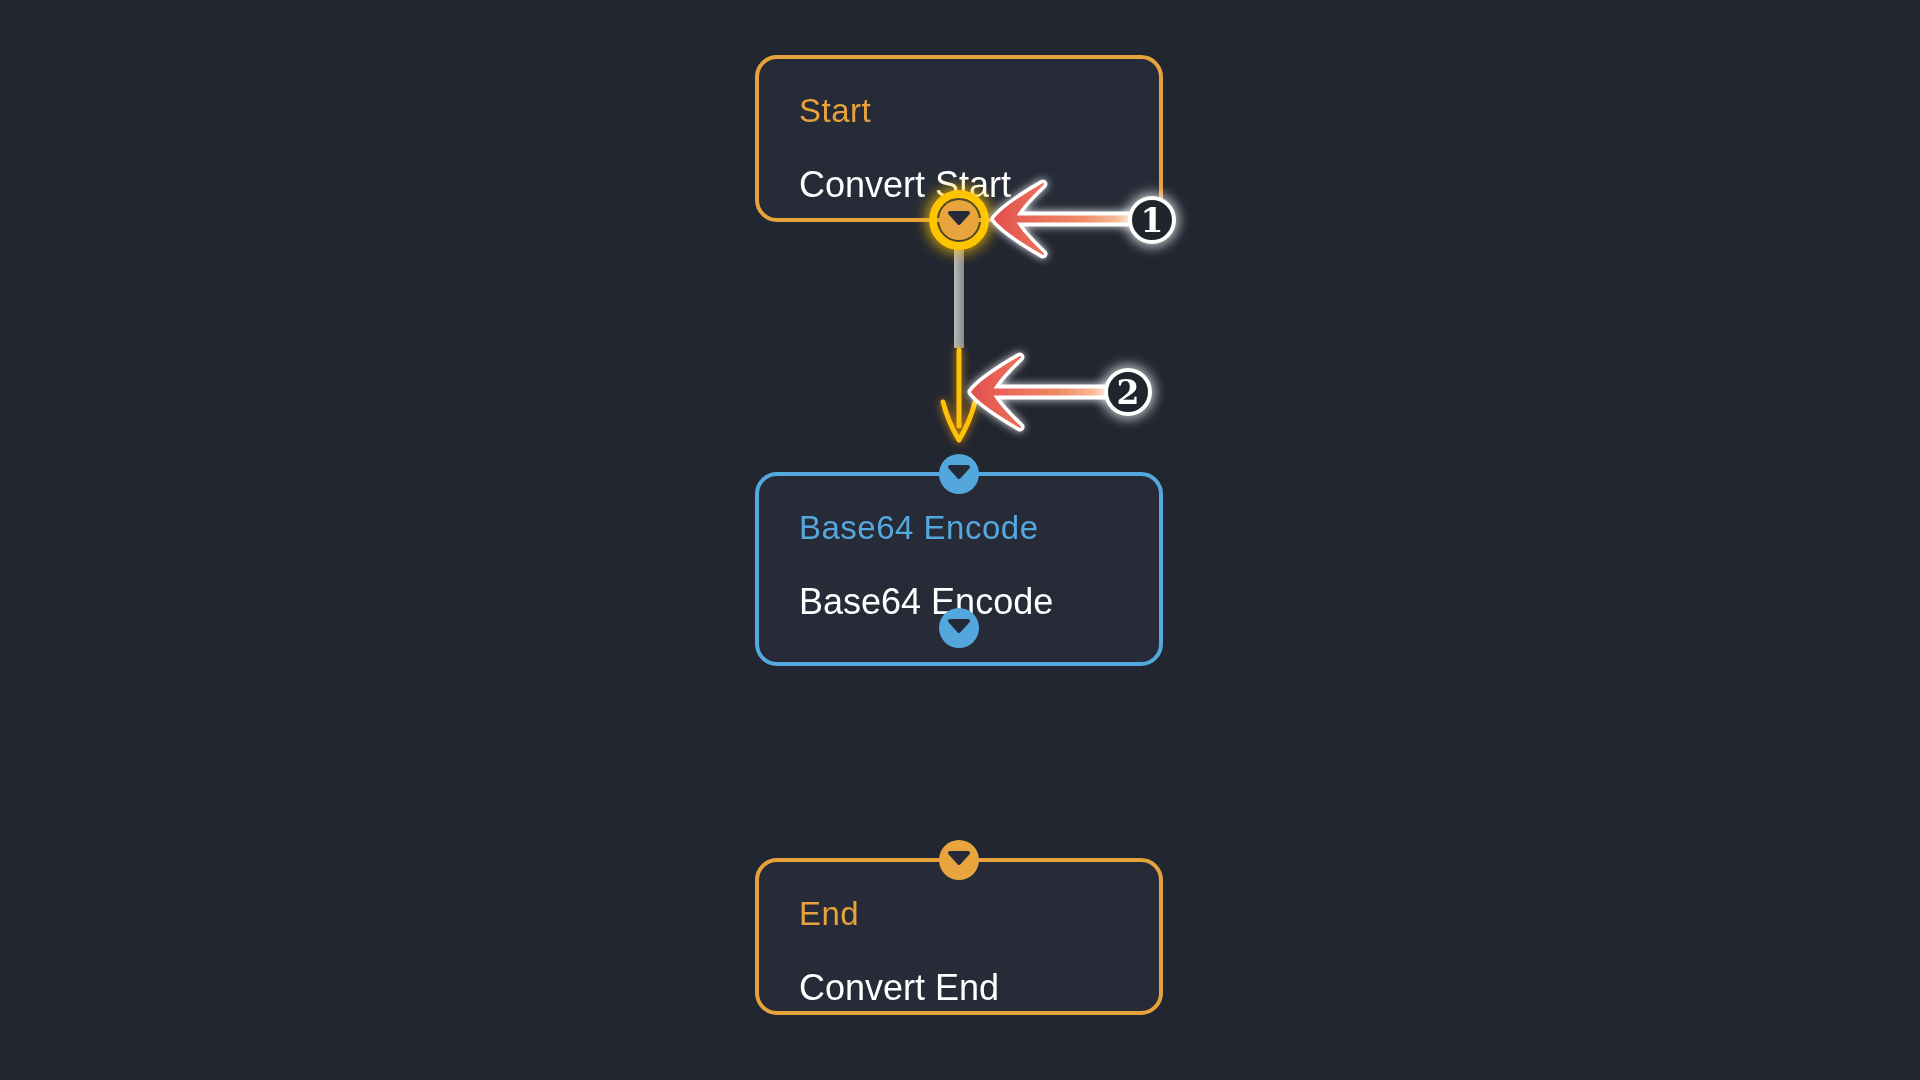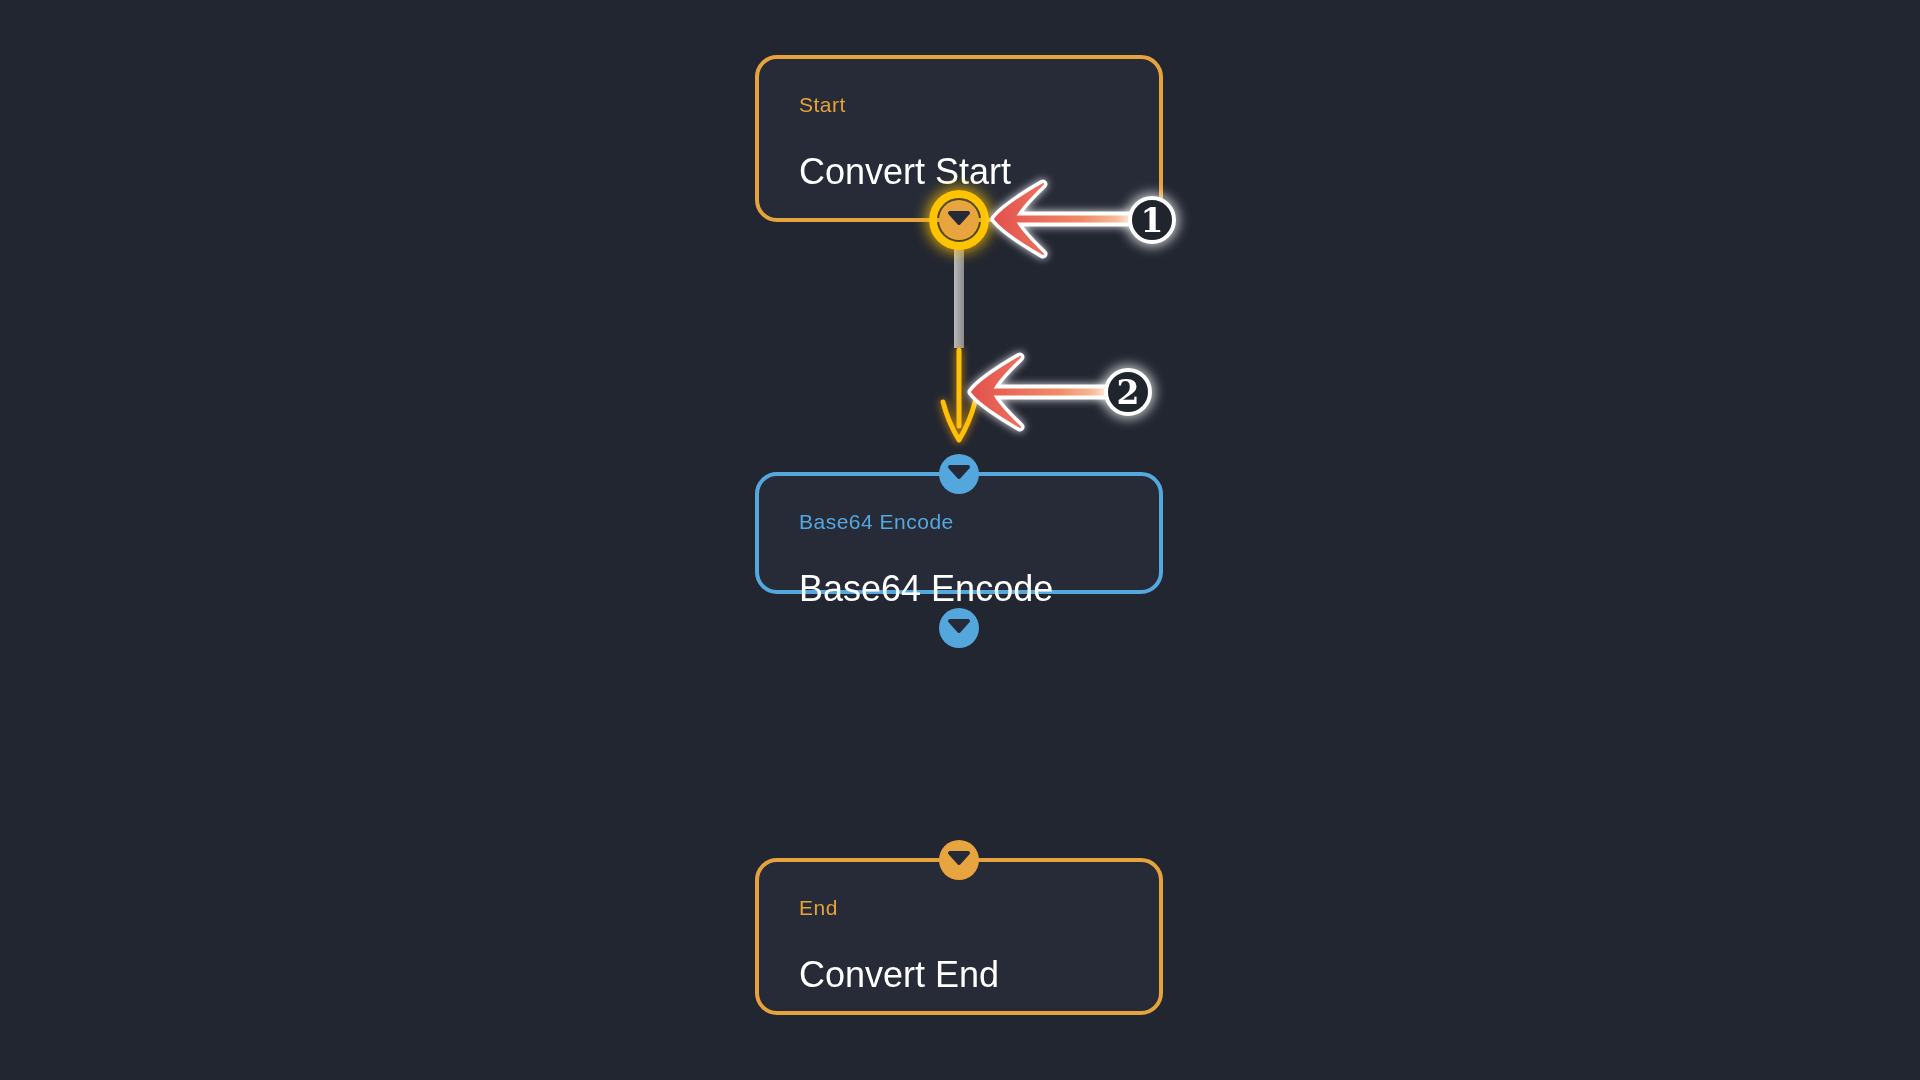--- a/index.html
+++ b/index.html
@@ -22,35 +22,35 @@
     box-sizing:border-box;
     background:#262B37;
     border:4px solid #E6A23C;
     border-radius:22px;
     padding:34px 40px;
     z-index:2;
   }
   .node.blue{border-color:#55A8DE;}
   .node-title{
     display:block;
-    font-size:21px;
+    font-size:33px;
     line-height:1.1;
     color:#E6A23C;
     letter-spacing:.5px;
   }
   .node.blue .node-title{color:#55A8DE;}
   .node-subtitle{
     display:block;
     margin-top:36px;
     font-size:36px;
     line-height:1.1;
     color:#FFFFFF;
   }
   #node-start{top:55px;height:167px;}
-  #node-base64{top:472px;height:122px;}
+  #node-base64{top:472px;height:194px;}
   #node-end{top:858px;height:157px;}
 
   
   .handle{
     position:absolute;
     width:40px;height:40px;
     border-radius:50%;
     background:#E8A43E;
     display:flex;align-items:center;justify-content:center;
     z-index:3;

